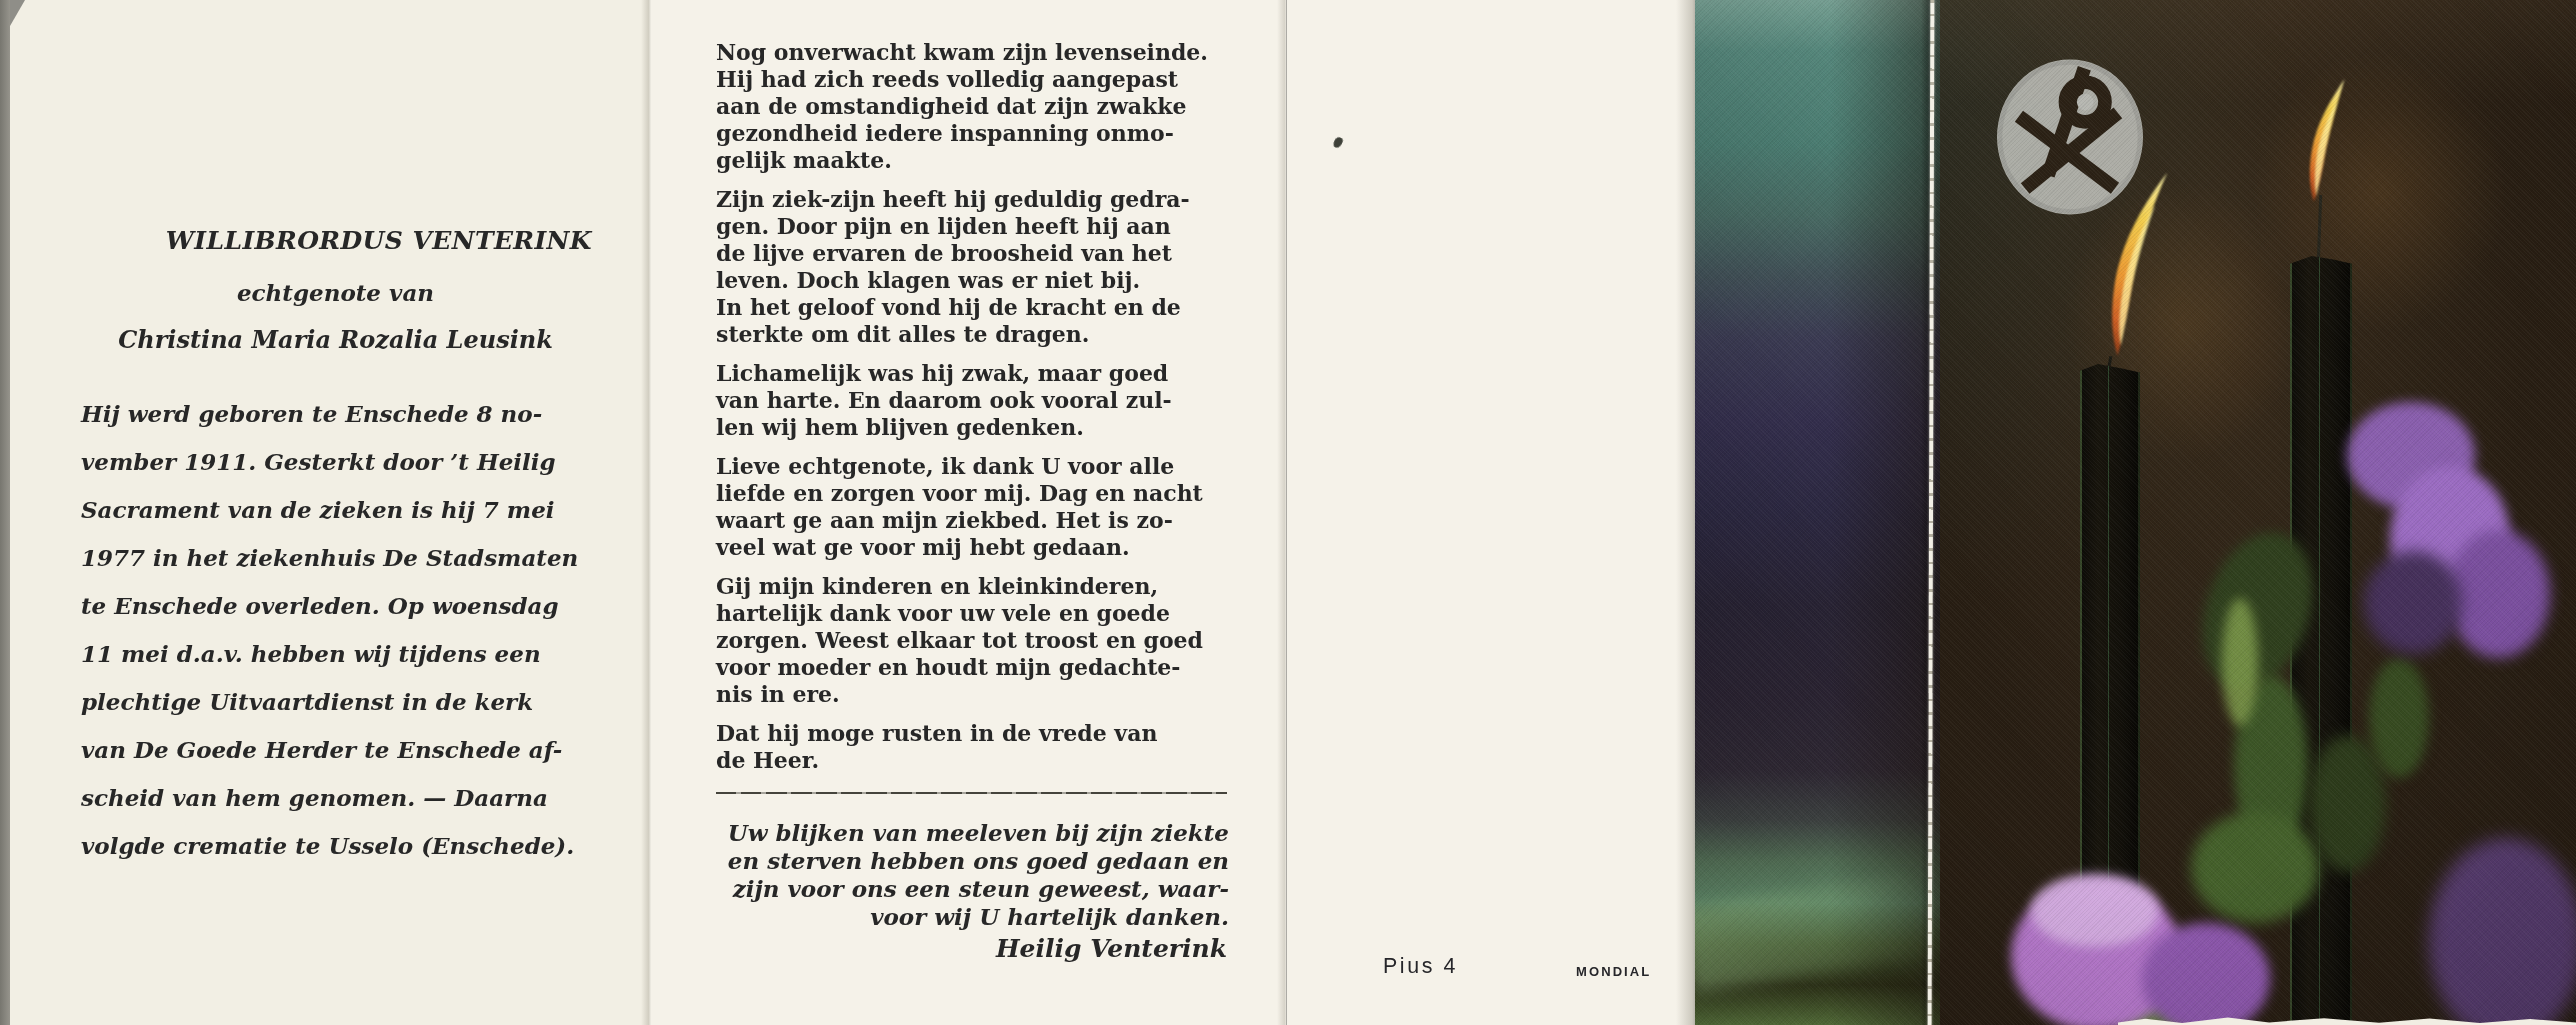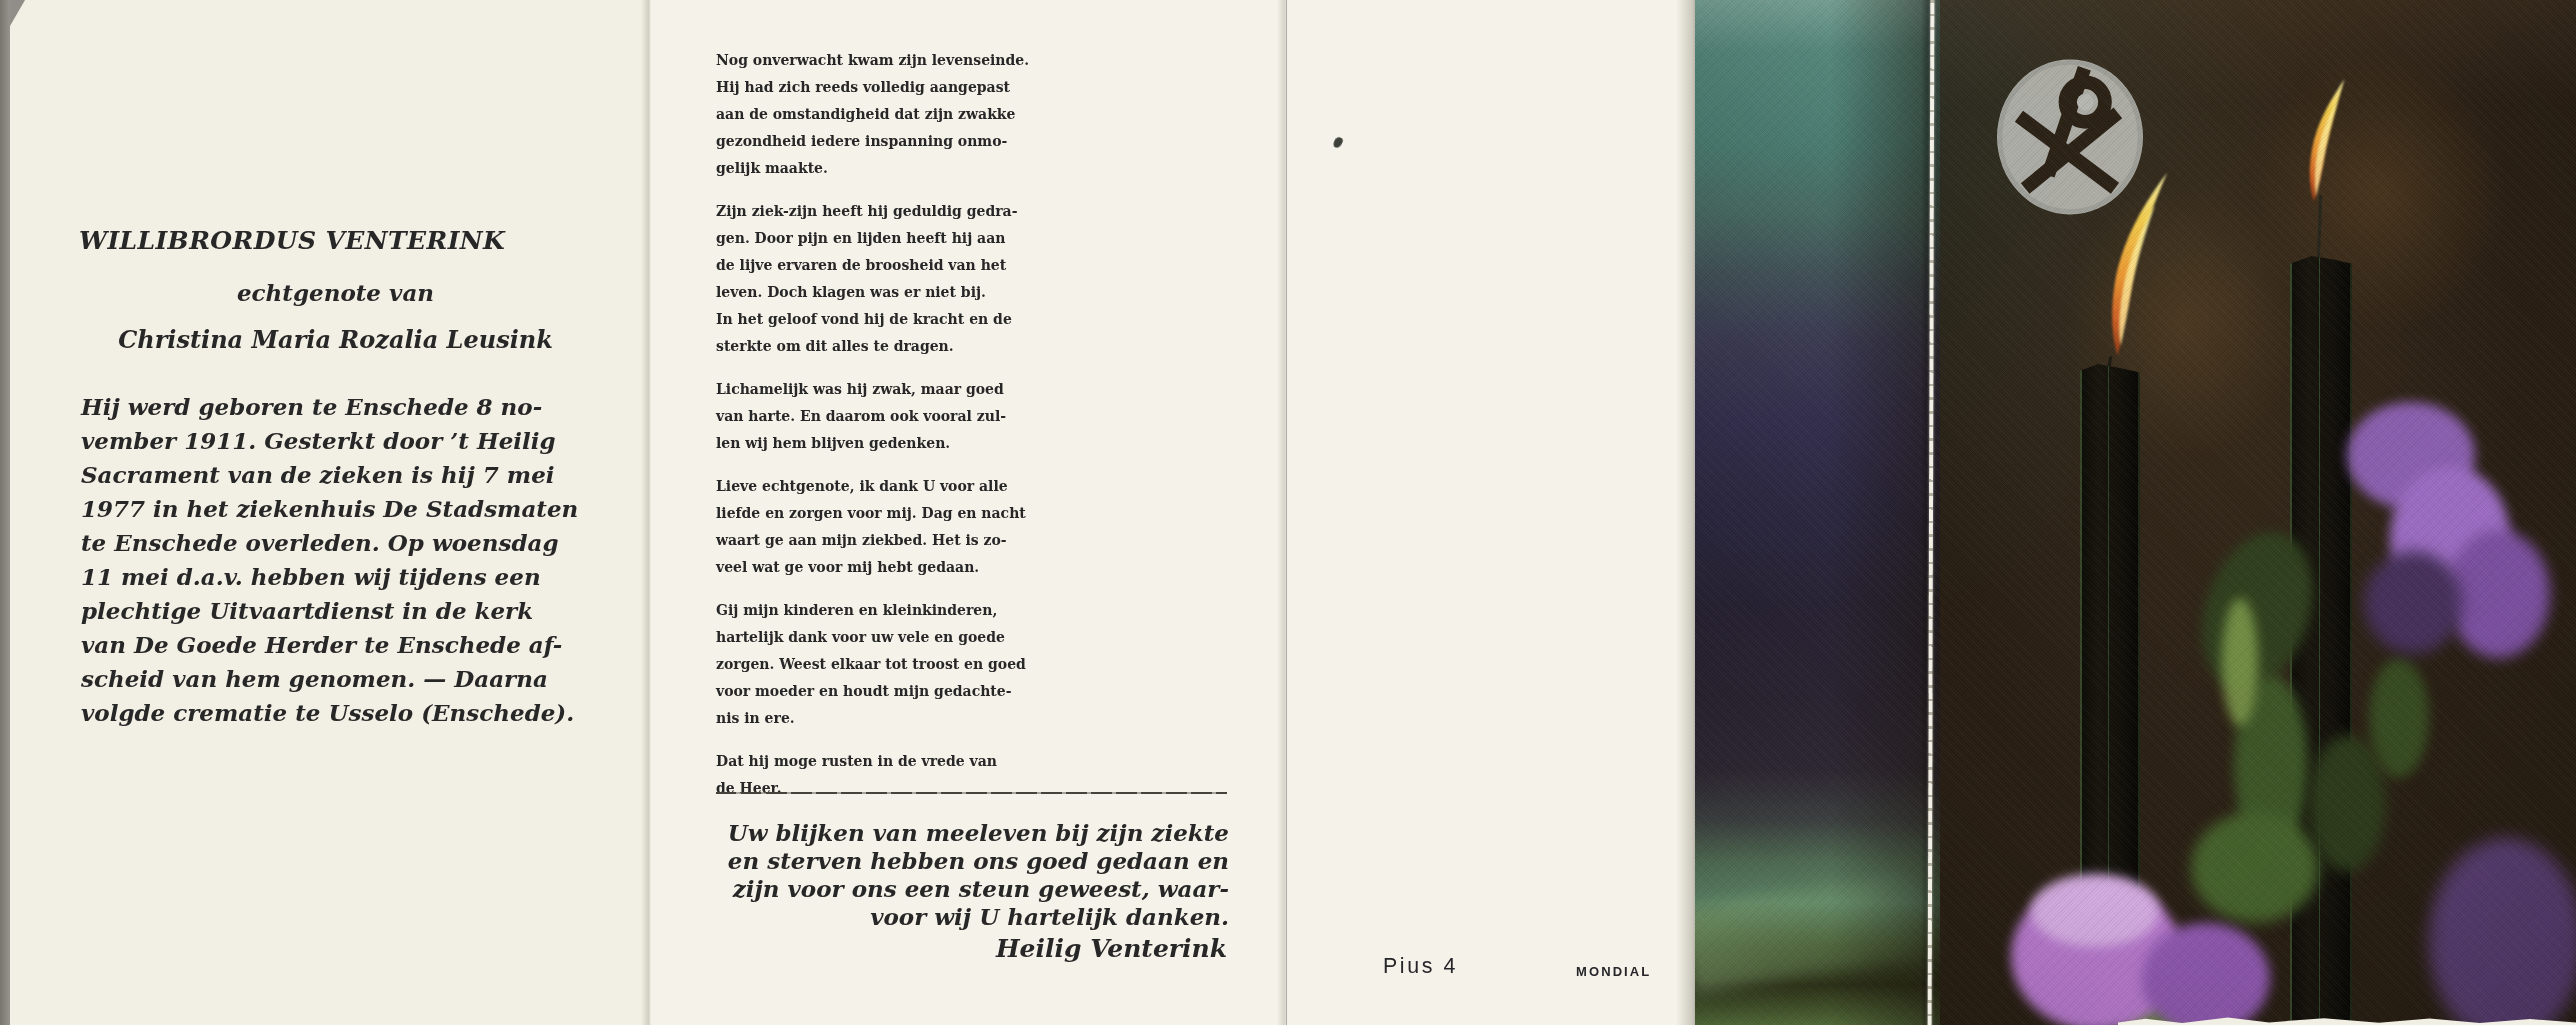--- a/index.html
+++ b/index.html
@@ -14,32 +14,32 @@
   .panel-middle{left:651px;width:635px;background:var(--cream2);}
   .panel-blank{left:1287px;width:408px;background:var(--cream2);}
   .fold{position:absolute;top:0;height:1026px;width:17px;}
   .fold-1{left:641px;background:linear-gradient(to right,rgba(0,0,0,0),rgba(95,88,70,.22) 45%,rgba(255,255,252,.5) 62%,rgba(0,0,0,0));}
   .fold-2{left:1277px;background:linear-gradient(to right,rgba(0,0,0,0),rgba(95,88,70,.20) 45%,rgba(255,255,252,.45) 62%,rgba(0,0,0,0));}
   .fold-3{left:1676px;width:19px;background:linear-gradient(to right,rgba(0,0,0,0),rgba(100,95,80,.28) 85%,rgba(70,66,55,.35));}
 
   .txt{position:absolute;color:var(--ink);white-space:pre-line;}
   .intro{left:79px;top:145px;width:513px;text-align:center;
       font-size:23px;font-weight:bold;font-style:italic;line-height:40px;}
-  .deceased{left:79px;top:226px;width:513px;text-align:left;
+  .deceased{left:79px;top:226px;width:513px;text-align:right;
       font-size:25px;font-weight:bold;font-style:italic;letter-spacing:0.4px;}
   .relation{left:79px;top:279px;width:513px;text-align:center;
       font-size:23px;font-weight:bold;font-style:italic;}
   .spouse{left:79px;top:325px;width:513px;text-align:center;
       font-size:24px;font-weight:bold;font-style:italic;}
   .bio{left:81px;top:390px;width:513px;text-align:left;
-      font-size:23px;font-weight:bold;font-style:italic;line-height:34px;}
+      font-size:23px;font-weight:bold;font-style:italic;line-height:48px;}
 
   .mid-col{position:absolute;left:716px;top:31px;width:513px;}
   .mp{position:relative;color:var(--ink);white-space:pre-line;
-      font-size:14px;font-weight:bold;line-height:27px;margin:16px 0 12px 0;}
+      font-size:22px;font-weight:bold;line-height:27px;margin:8px 0 12px 0;}
   .rule{position:absolute;left:716px;top:792px;width:511px;height:1.7px;
       background:repeating-linear-gradient(to right,#45443c 0 20.5px,rgba(69,68,60,.45) 20.5px 25px);}
   .closing{left:716px;top:819px;width:513px;text-align:right;
       font-size:23px;font-weight:bold;font-style:italic;line-height:28px;}
   .signature{left:716px;top:934px;width:511px;text-align:right;
       font-size:25px;font-weight:bold;font-style:italic;}
 
   .speck{position:absolute;left:1334px;top:137px;width:7.7px;height:11px;border-radius:50% 40% 60% 50%;
       background:#3d4038;filter:blur(0.5px);transform:rotate(25deg);}
   .series{position:absolute;left:1383px;top:954px;color:#26262a;

